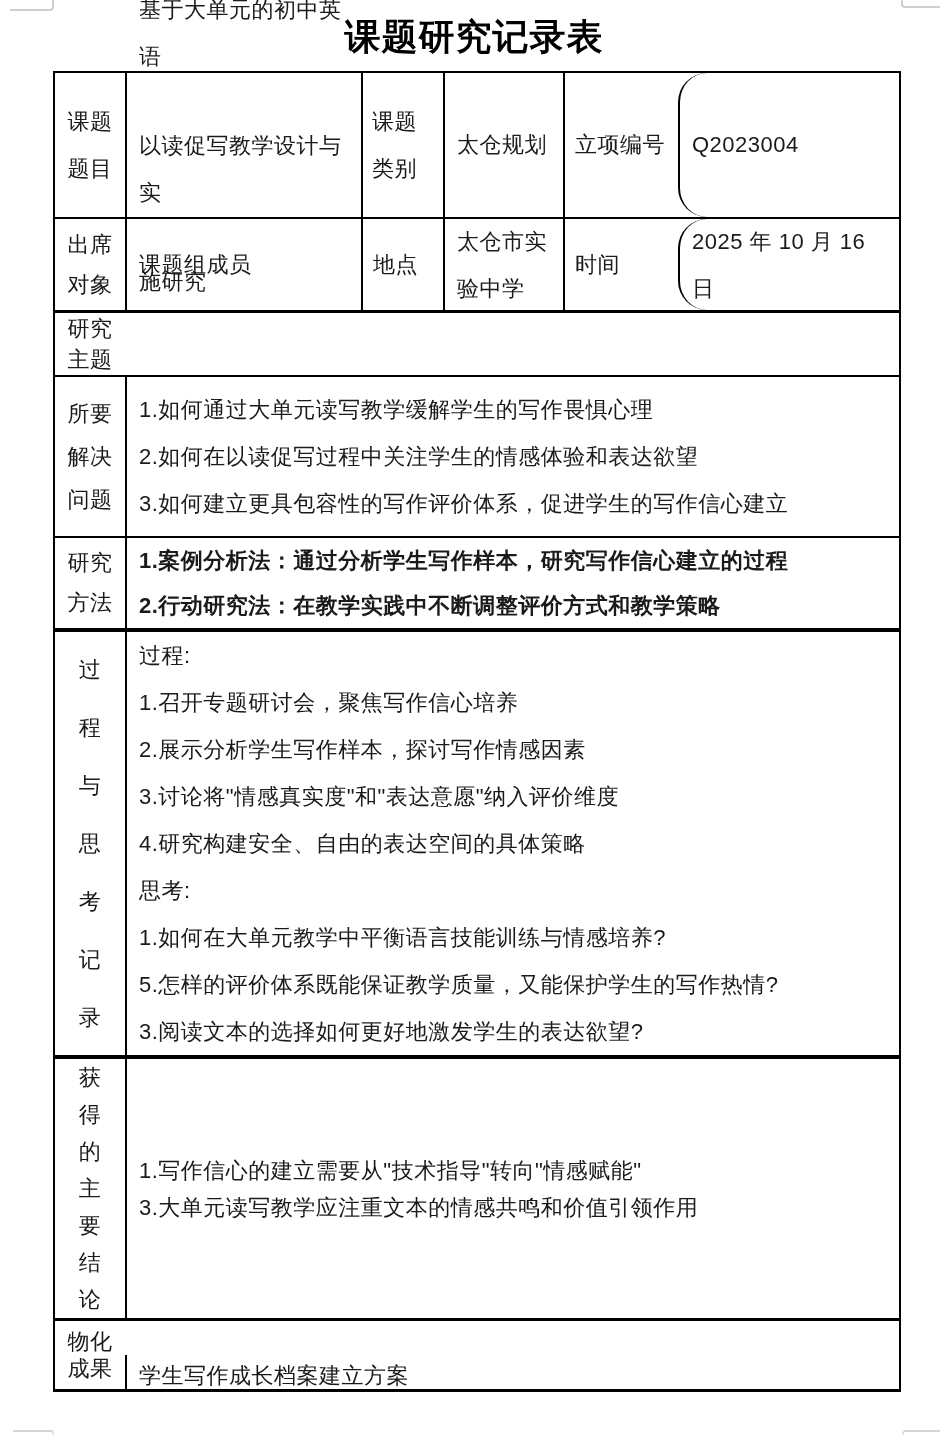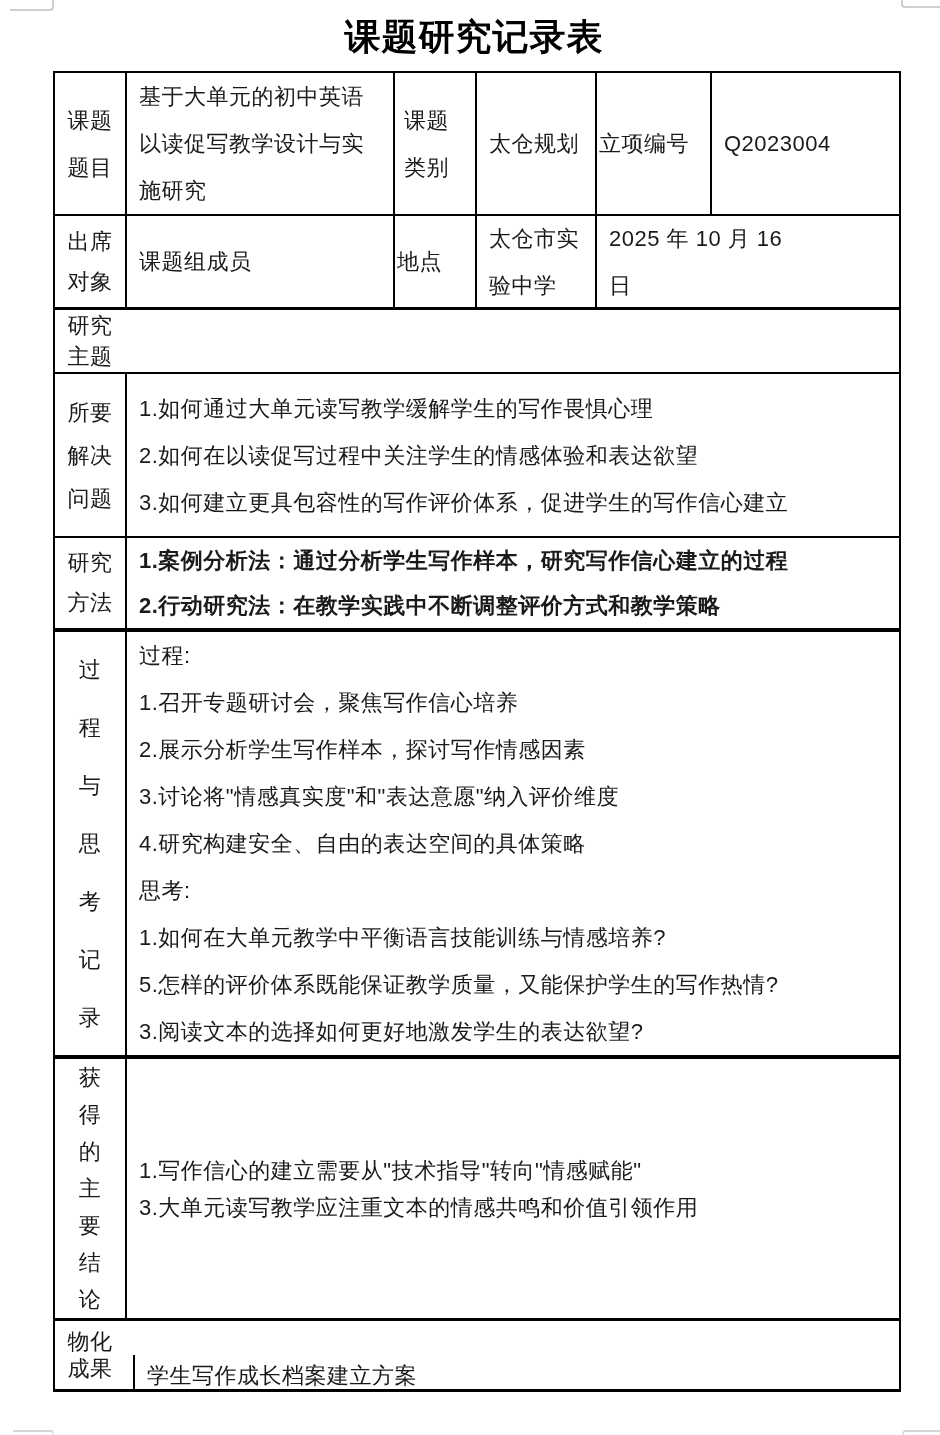--- a/index.html
+++ b/index.html
@@ -41,46 +41,46 @@
   .row.r6 { border-top-width:4px; }
   .row.r7 { border-top-width:4px; }
   .row.r8 { border-top-width:3px; }
   .r1 { height:144px; }
   .r2 { height:93px; }
   .r3 { height:65px; }
   .r4 { height:188px; }
   .r5 { height:92px; }
   .r6 { height:448px; }
   .r7 { height:270px; }
-  .r8 { flex:1;gap:8px; }
+  .r8 { flex:1; }
 
   .cell { display:flex; flex-direction:column; justify-content:center; }
   .cell + .cell { border-left:2px solid #000; }
   .c1 { width:70px;  flex:none; }
-  .c2 { width:268px; flex:none; }
+  .c2 { width:236px; flex:none;gap:42px; }
   .c3 { width:82px;  flex:none; }
   .c4 { width:120px; flex:none;font-family:Liberation Serif, serif; }
   .c5 { width:115px; flex:none; }
-  .c6 { flex:1; }
+  .c6 { flex:1;border-radius:29px; }
   .grow { flex:1; }
 
   
   .lbl { align-items:center; text-align:center; }
   .lbl > div { line-height:40px; }
   .r1 .lbl > div { line-height:47px; }
   .r3 .lbl > div { line-height:31px; }
   .r4 .lbl > div { line-height:43px; }
   .r8 .lbl > div { line-height:27px; }
   
   .vlbl6 > div { line-height:58px; }
   .vlbl7 > div { line-height:37px; }
 
   
   .pad12 { padding-left:12px; }
-  .pad10 { padding-left:2px; }
+  .pad10 { padding-left:10px; }
   .pad9  { padding-left:9px; }
   .lines > div { line-height:47px; }
   .r5 .lines > div { line-height:45px;font-weight:bold; }
   .tight > div { line-height:37px; }
   .single { line-height:26px; }
   .r1 .lbl2 > div { line-height:47px; }
   .top-align { justify-content:flex-start; padding-top:8px;margin-top:34px; }
 </style>
 </head>
 <body>
@@ -117,20 +117,21 @@
     <div class="cell c1 lbl">
         <div>出席</div>
         <div>对象</div>
       </div>
     <div class="cell c2 pad12 single">课题组成员</div>
     <div class="cell c3 pad10 single">地点</div>
     <div class="cell c4 pad12 lines">
         <div>太仓市实</div>
         <div>验中学</div>
       </div>
+    <div class="cell c5 pad10 single">时间</div>
     <div class="cell c6 pad12 lines">
         <div>2025 年 10 月 16</div>
         <div>日</div>
       </div>
   </div>
 
   <div class="row r3">
     <div class="cell c1 lbl">
         <div>研究</div>
         <div>主题</div>

